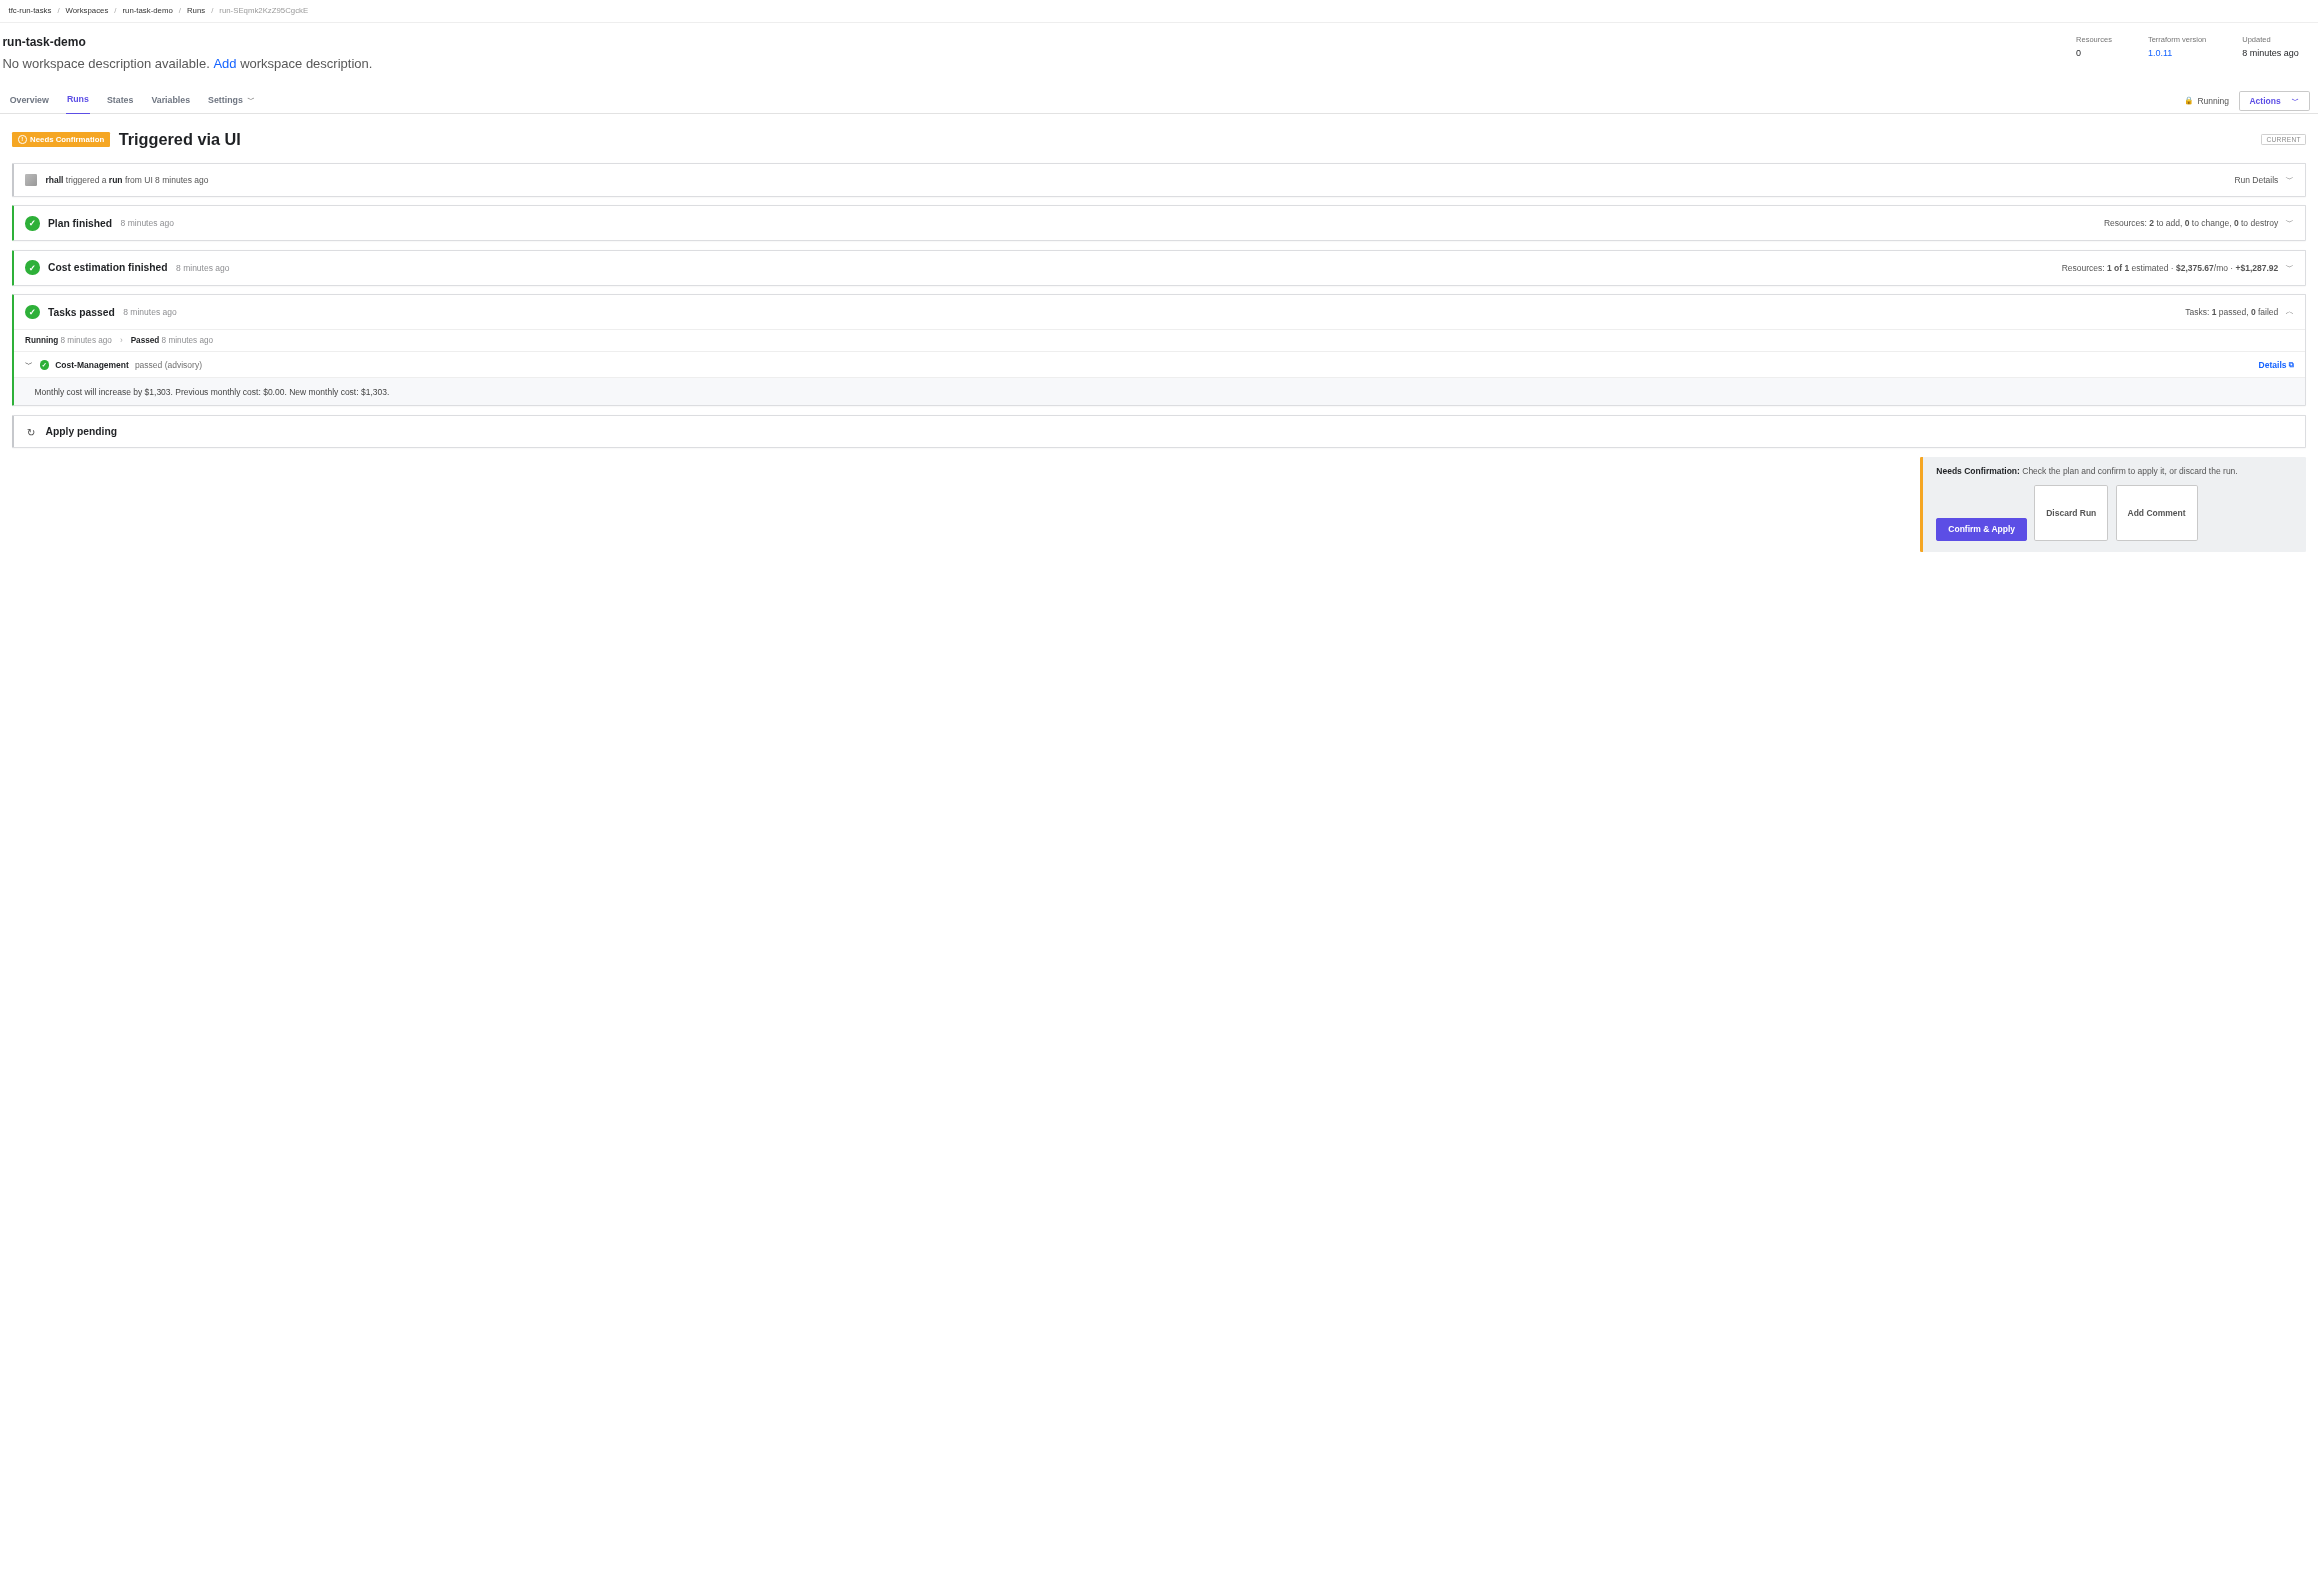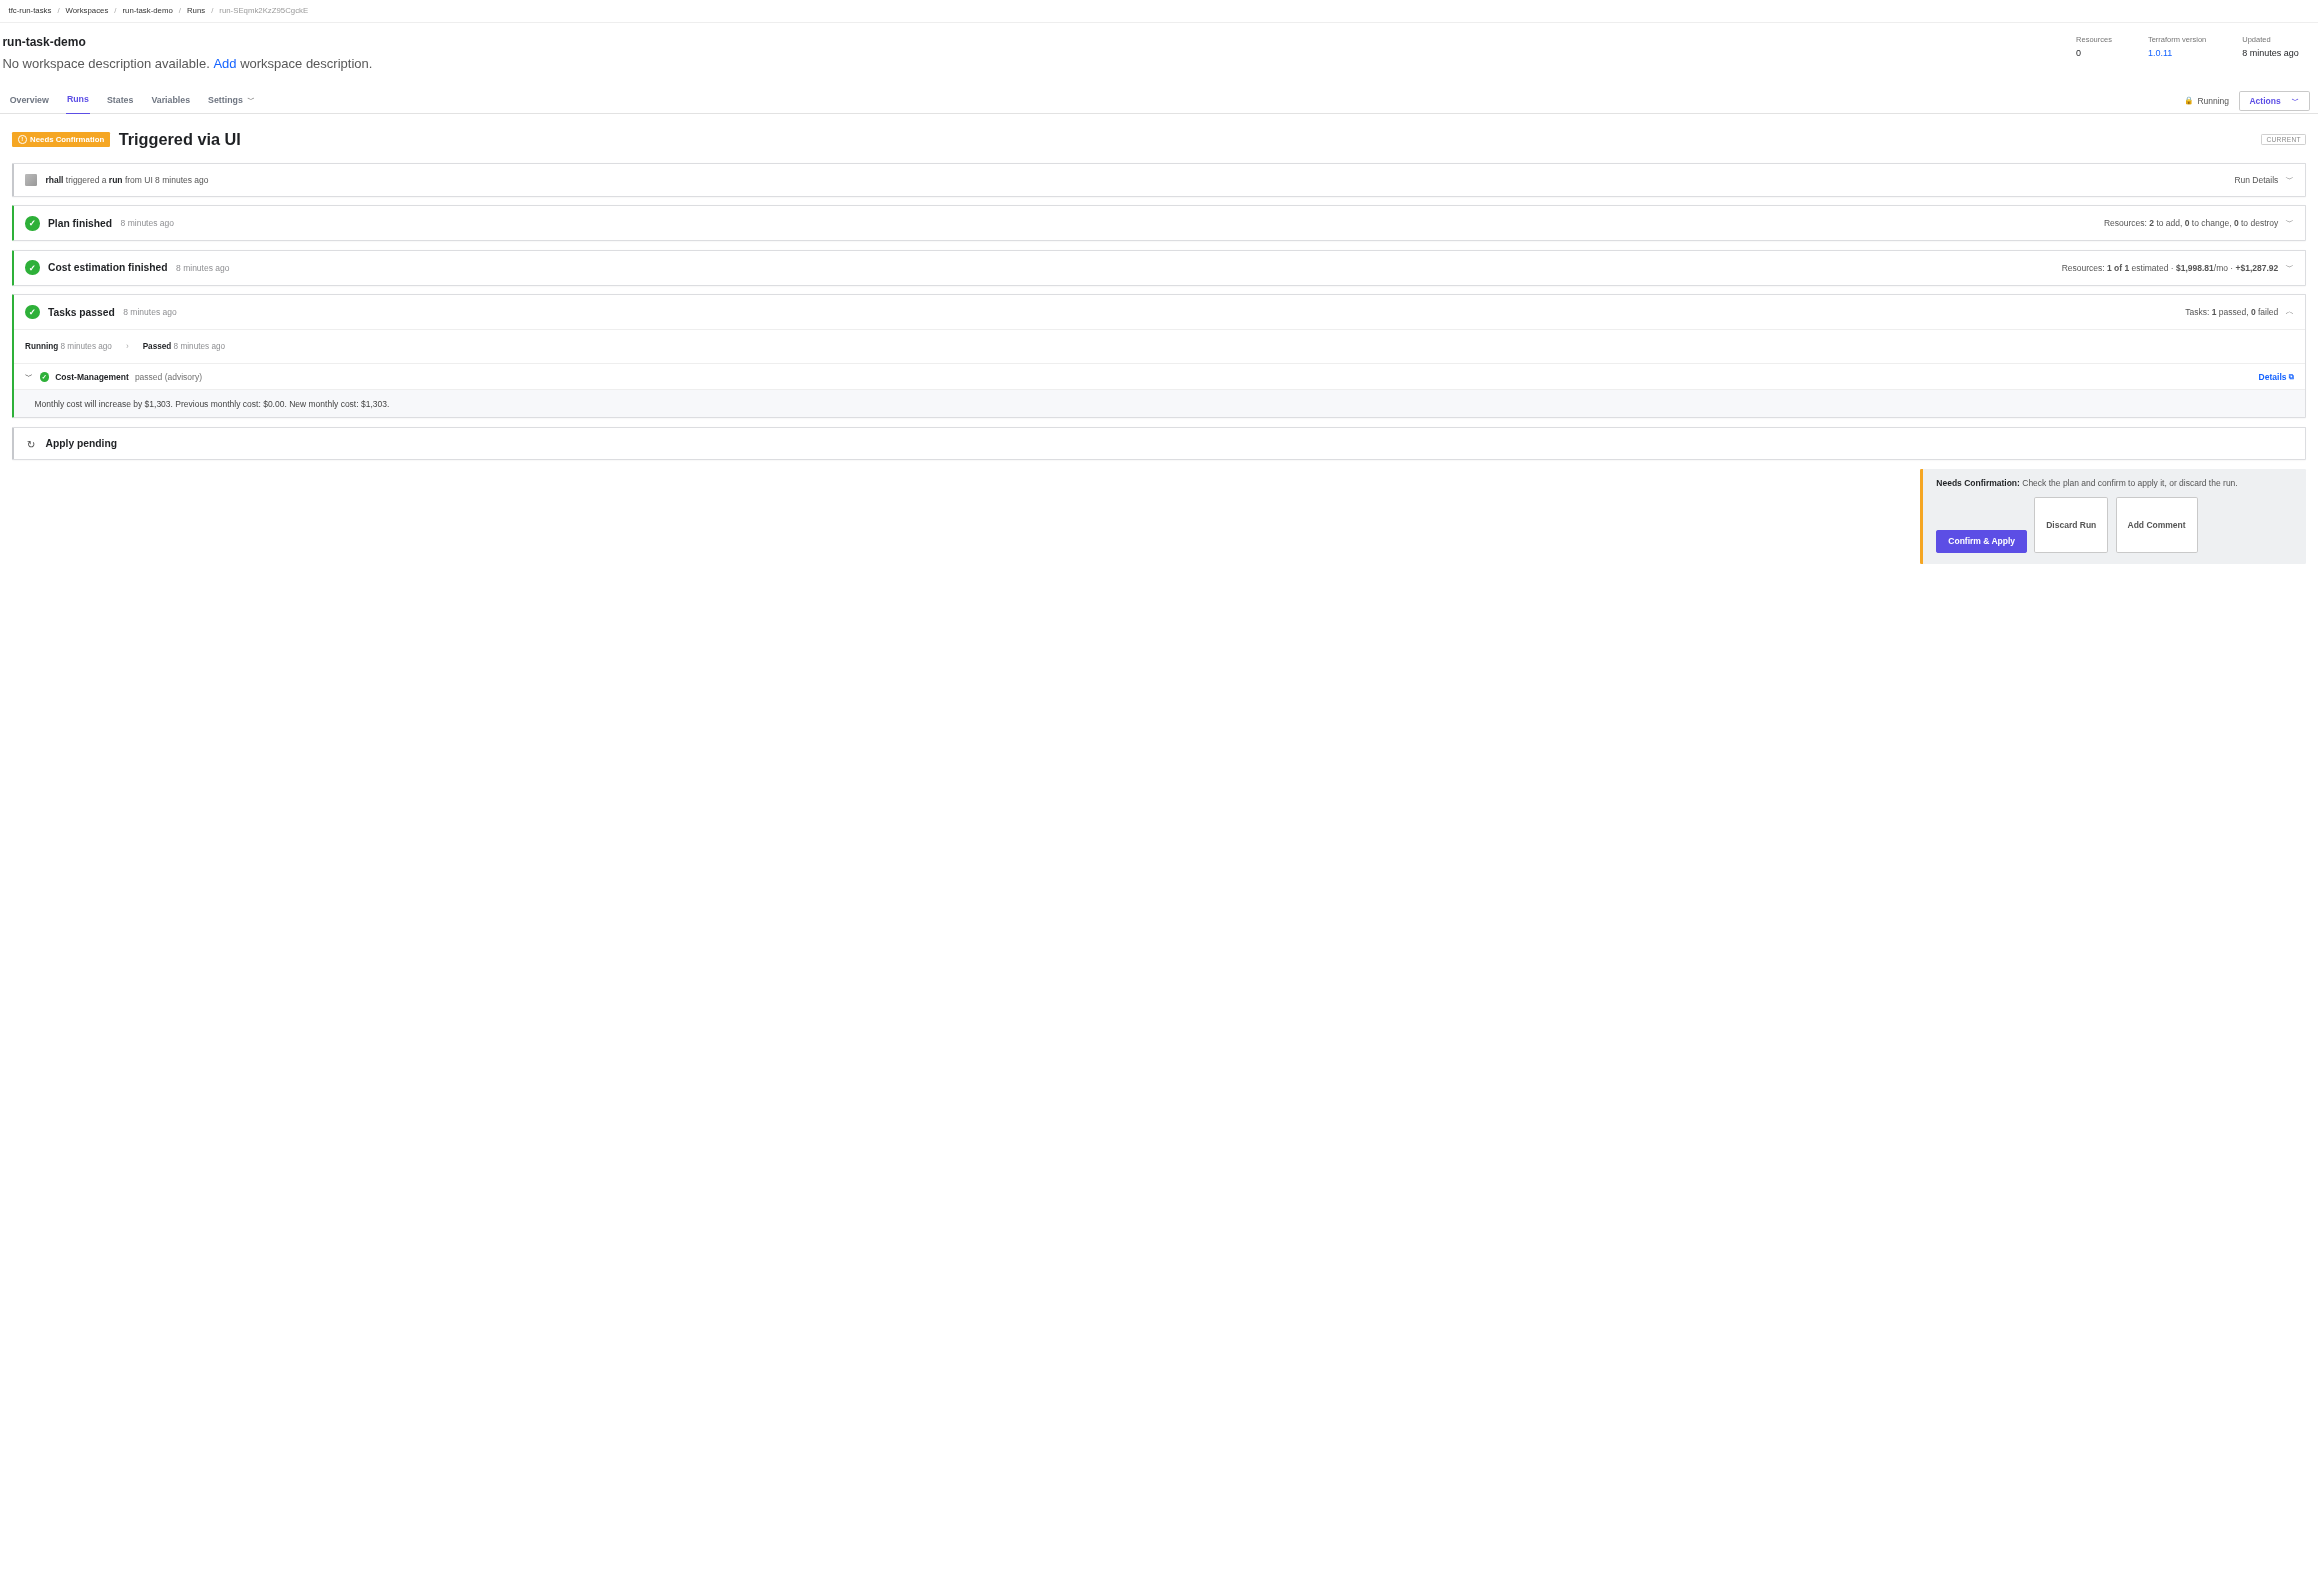--- a/index.html
+++ b/index.html
@@ -169,22 +169,22 @@
     background: linear-gradient(135deg,#bbb,#999);
     display: inline-block;
   }
   .trigger-text { font-size: 8.5px; color: #555; }
   .trigger-text b { color: #1f2124; font-weight: 600; }
   .run-details-link { color: #555; font-size: 8.5px; }
 
   
   .tasks-status-row {
     display: flex; align-items: center;
-    gap: 14px;
-    padding: 12px 11px;
+    gap: 8px;
+    padding: 6px 11px;
     border-top: 0.6px solid #eee;
     font-size: 8.2px;
     color: #333;
   }
   .tasks-status-row .sep-arrow { color: #aaa; }
   .tasks-status-row b { color: #1f2124; }
   .tasks-status-row .sub { color: #8e8f92; }
 
   .task-item {
     border-top: 0.6px solid #eee;
@@ -340,21 +340,21 @@
 
   <div class="card success">
     <div class="card-header">
       <div class="left">
         <span class="check-circle">✓</span>
         <span class="card-title">Cost estimation finished</span>
         <span class="card-sub">8 minutes ago</span>
       </div>
       <div class="right">
         <span>
-          <span>Resources: </span><b>1 of 1</b><span> estimated · </span><b>$1,998.81</b><span>/mo · </span><b>+$1,287.92</b>
+          <span>Resources: </span><b>1 of 1</b><span> estimated · </span><b>$2,375.67</b><span>/mo · </span><b>+$1,287.92</b>
         </span>
         <span class="chev-icon">﹀</span>
       </div>
     </div>
   </div>
 
   <div class="card success">
     <div class="card-header">
       <div class="left">
         <span class="check-circle">✓</span>

